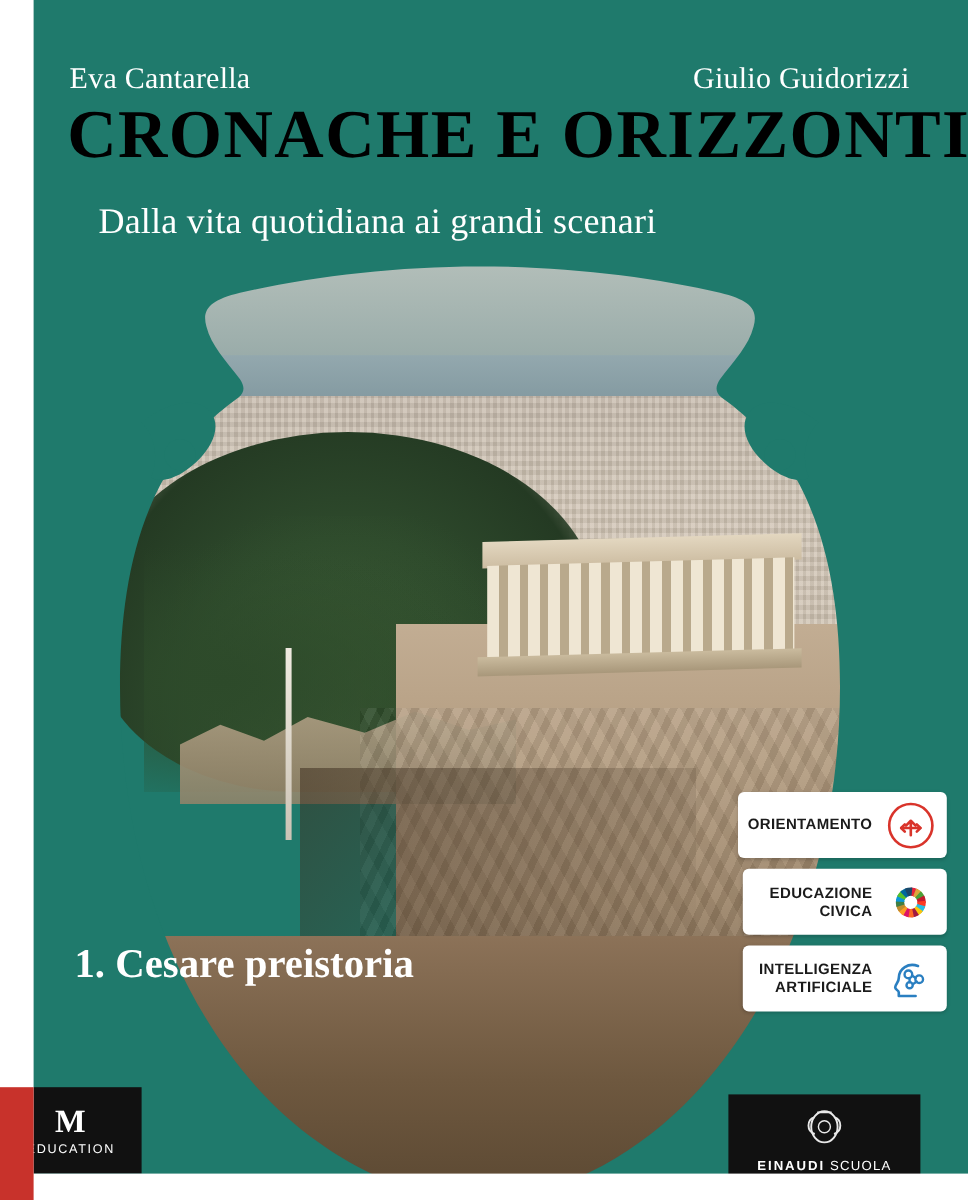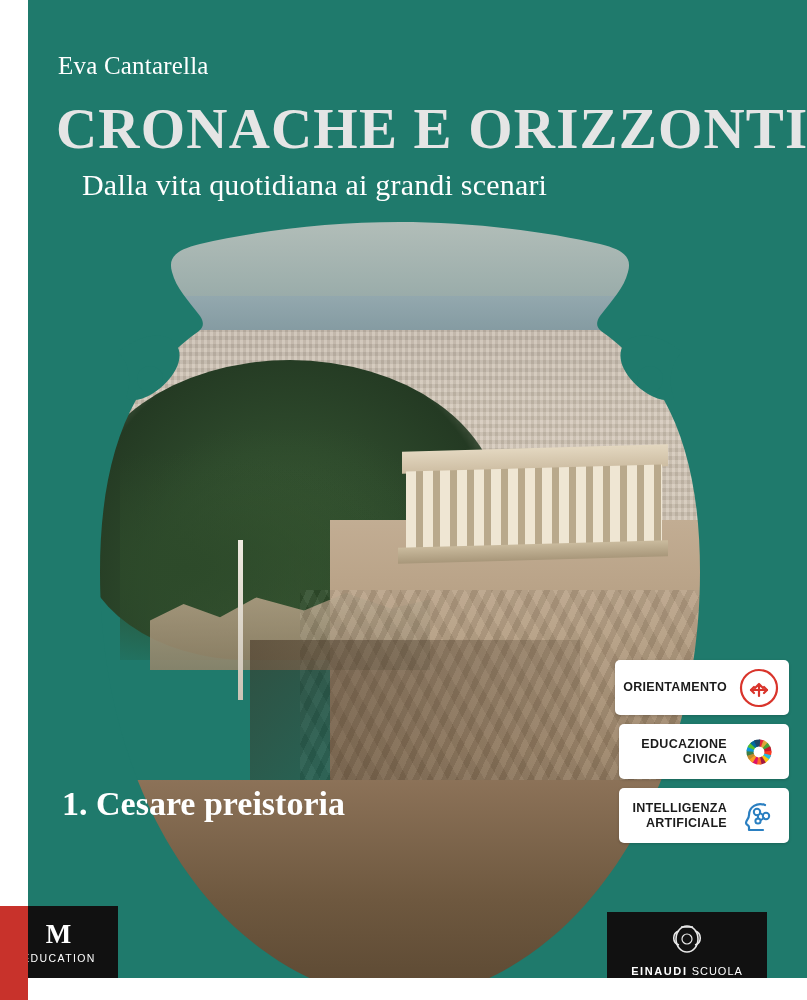--- a/index.html
+++ b/index.html
@@ -117,23 +117,23 @@
   .authors {
     position: absolute; top: 52px; left: 58px; width: 700px;
     display: flex; justify-content: space-between;
     z-index: 20;
     color: #ffffff;
     font-size: 25px;
     letter-spacing: .2px;
     font-family: "Liberation Serif", serif;
   }
   .title {
-    position: absolute; top: 96px; left: 56px;
+    position: absolute; top: 80px; left: 56px;
     z-index: 20;
-    color: #e5e5e5;
+    color: #000000;
     font-family: "Liberation Serif", serif;
     font-size: 57px;
     font-weight: 700;
     letter-spacing: 1.2px;
     white-space: nowrap;
   }
   .subtitle {
     position: absolute; top: 168px; left: 58px;
     z-index: 20;
     color: #ffffff;
@@ -260,20 +260,21 @@
     <circle cx="150" cy="379" r="13" fill="#1f7a6c"></circle>
     <circle cx="650" cy="379" r="13" fill="#1f7a6c"></circle>
   </svg>
 
   <div class="spine-strip">
     <div class="red-block"></div>
   </div>
 
   <div class="authors">
     <span>Eva Cantarella</span>
+    <span>Giulio Guidorizzi</span>
   </div>
 
   <div class="title">CRONACHE E ORIZZONTI</div>
   <div class="subtitle">Dalla vita quotidiana ai grandi scenari</div>
 
   <div class="volume">
     <span>1.</span>
     <span>Cesare preistoria</span>
   </div>
 

